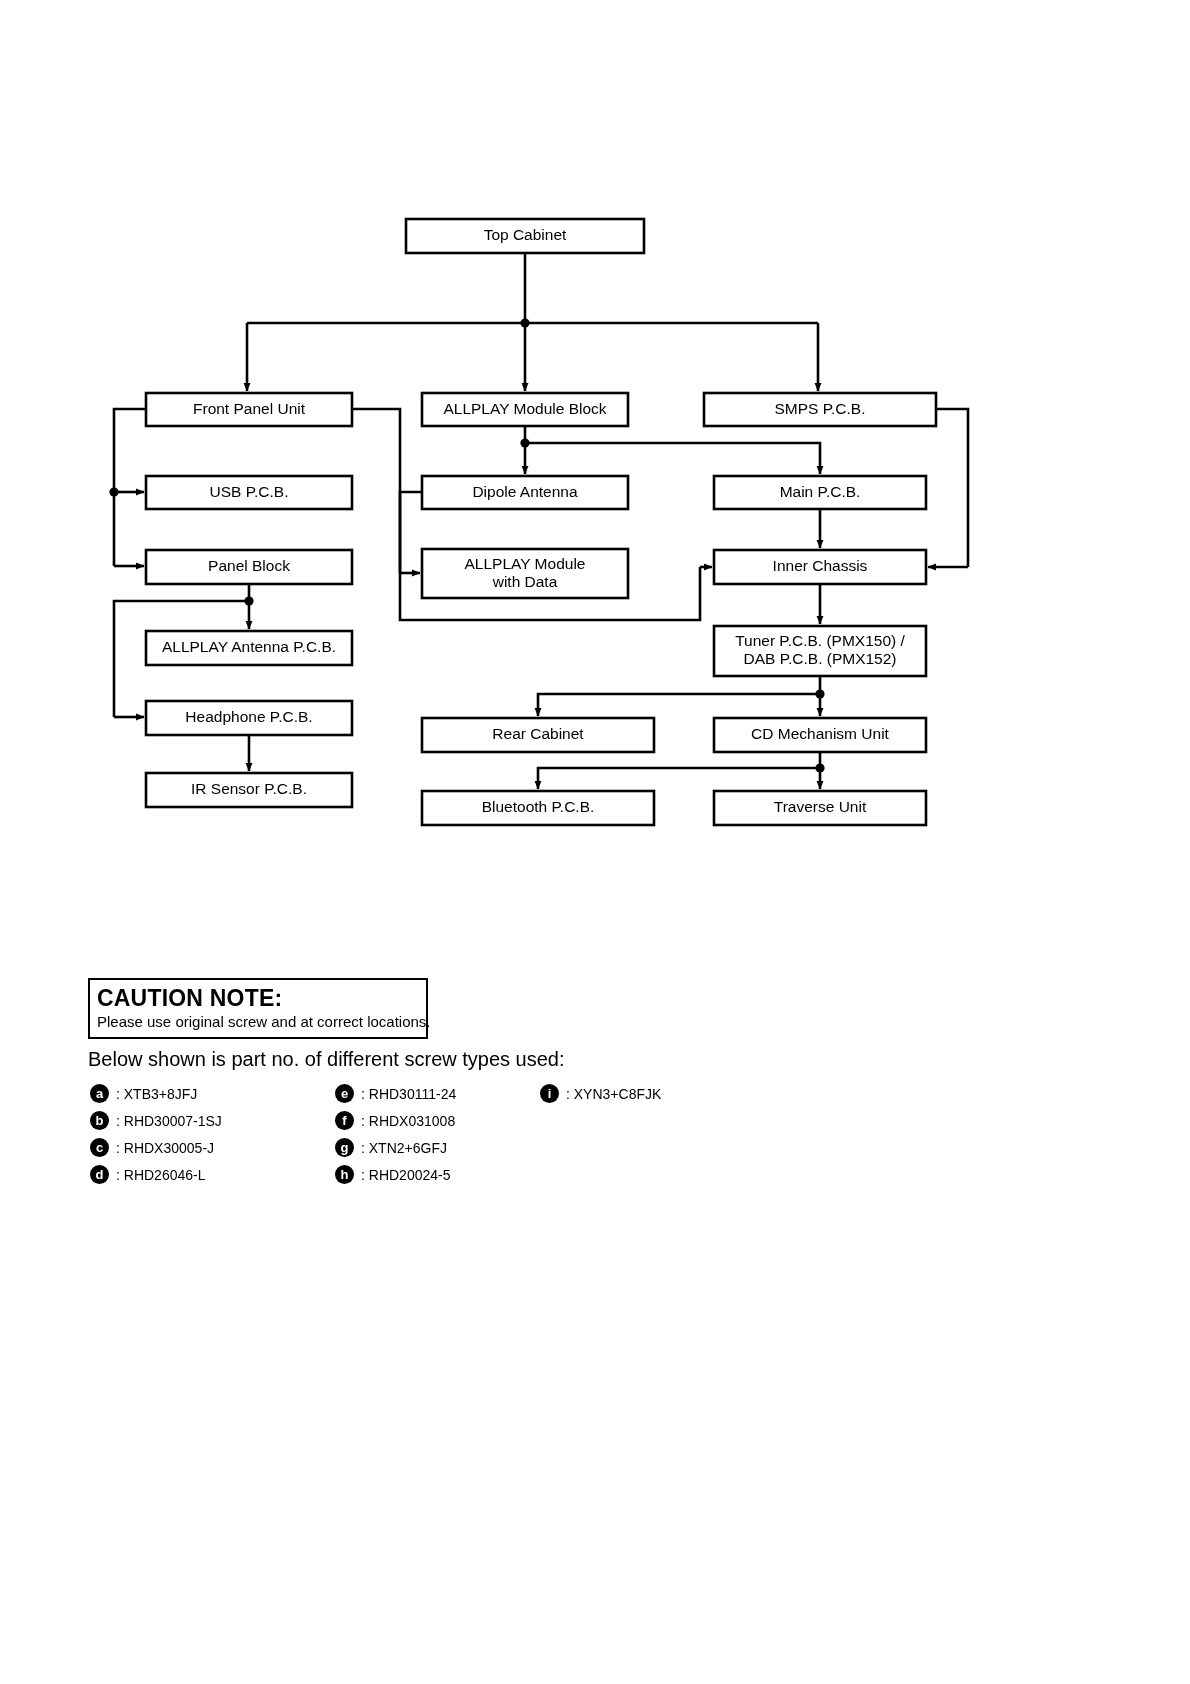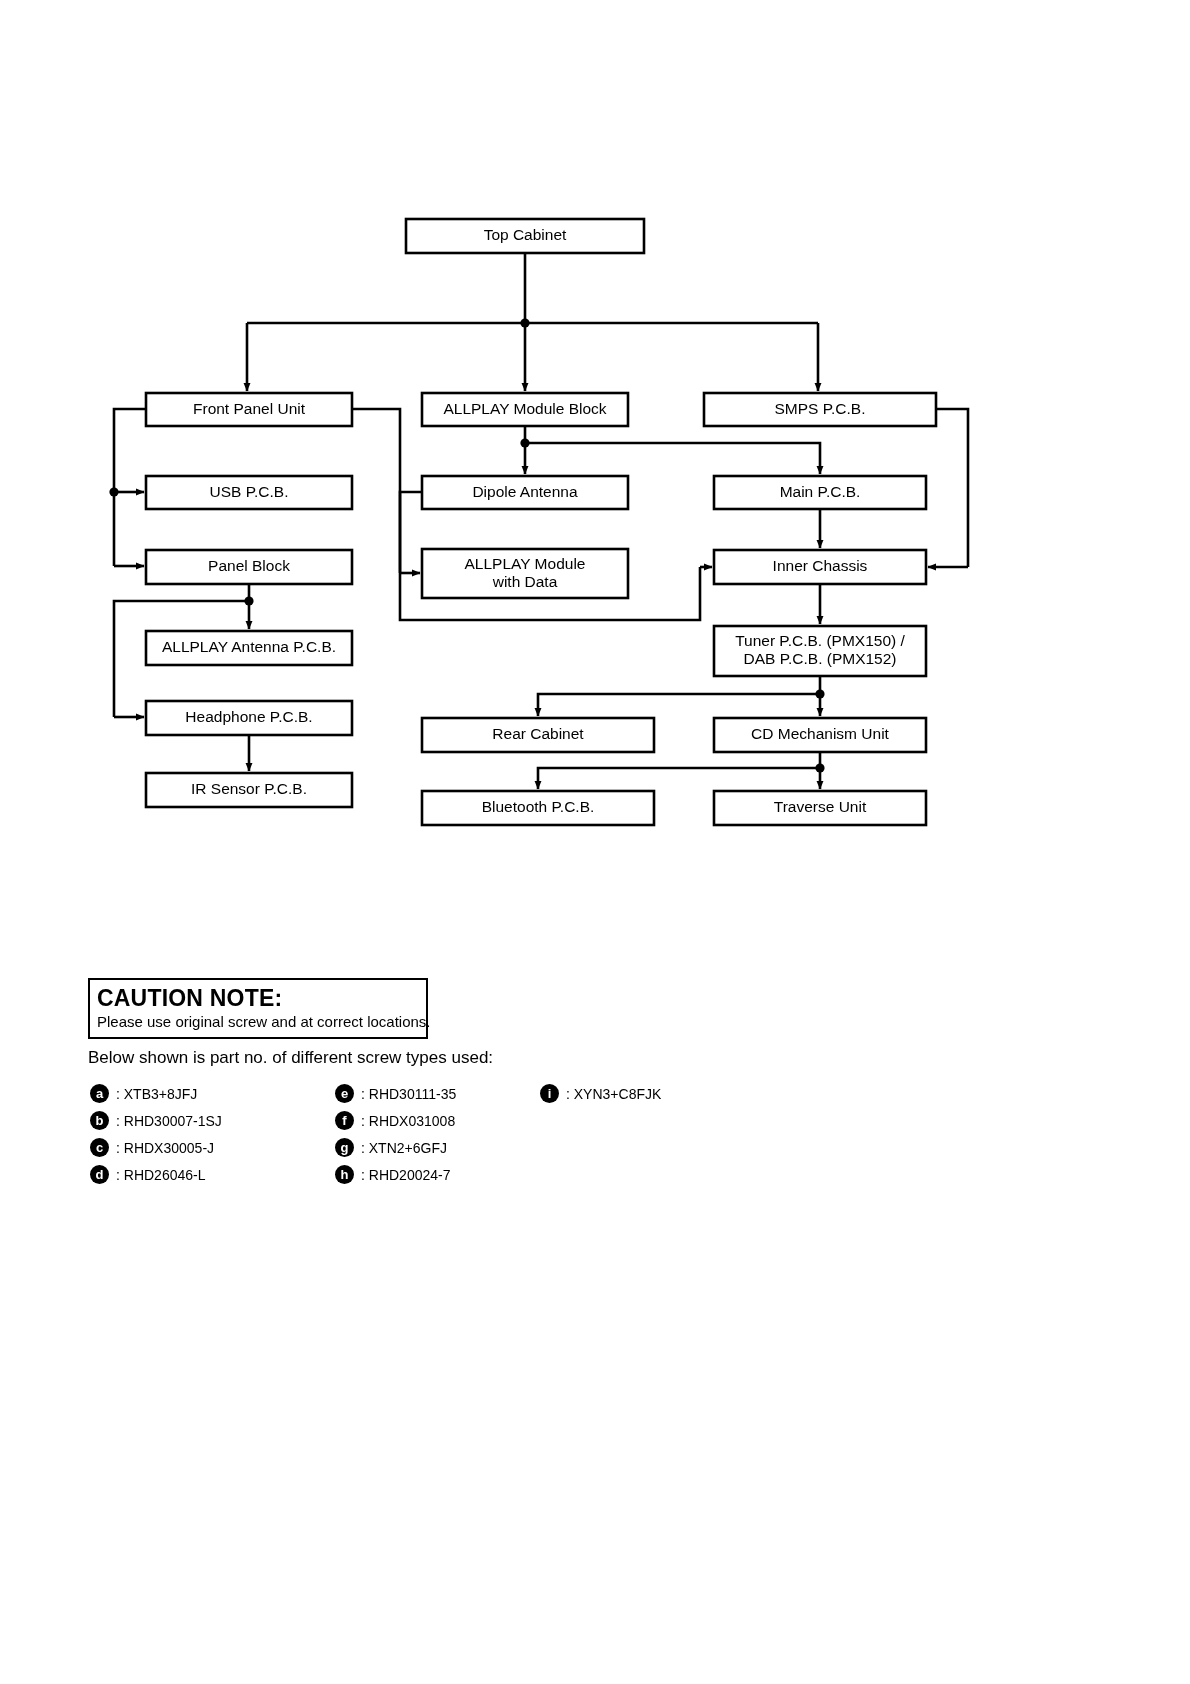--- a/index.html
+++ b/index.html
@@ -69,21 +69,21 @@
   }
   .caution-sub {
     font-size: 15px;
     line-height: 1.2;
     white-space: nowrap;
   }
   .legend-intro {
     position: absolute;
     left: 88px;
     top: 1048px;
-    font-size: 17px;
+    font-size: 20px;
     white-space: nowrap;
   }
   .legend-grid {
     position: absolute;
     left: 90px;
     top: 1080px;
     width: 700px;
   }
   .legend-col {
     position: absolute;
@@ -281,33 +281,33 @@
           <span class="legend-text">: RHDX30005-J</span>
         </div>
         <div class="legend-item">
           <span class="badge">d</span>
           <span class="legend-text">: RHD26046-L</span>
         </div>
       </div>
     <div class="legend-col c2">
         <div class="legend-item">
           <span class="badge">e</span>
-          <span class="legend-text">: RHD30111-35</span>
+          <span class="legend-text">: RHD30111-24</span>
         </div>
         <div class="legend-item">
           <span class="badge">f</span>
           <span class="legend-text">: RHDX031008</span>
         </div>
         <div class="legend-item">
           <span class="badge">g</span>
           <span class="legend-text">: XTN2+6GFJ</span>
         </div>
         <div class="legend-item">
           <span class="badge">h</span>
-          <span class="legend-text">: RHD20024-7</span>
+          <span class="legend-text">: RHD20024-5</span>
         </div>
       </div>
     <div class="legend-col c3">
         <div class="legend-item">
           <span class="badge">i</span>
           <span class="legend-text">: XYN3+C8FJK</span>
         </div>
       </div>
   </div>
 

